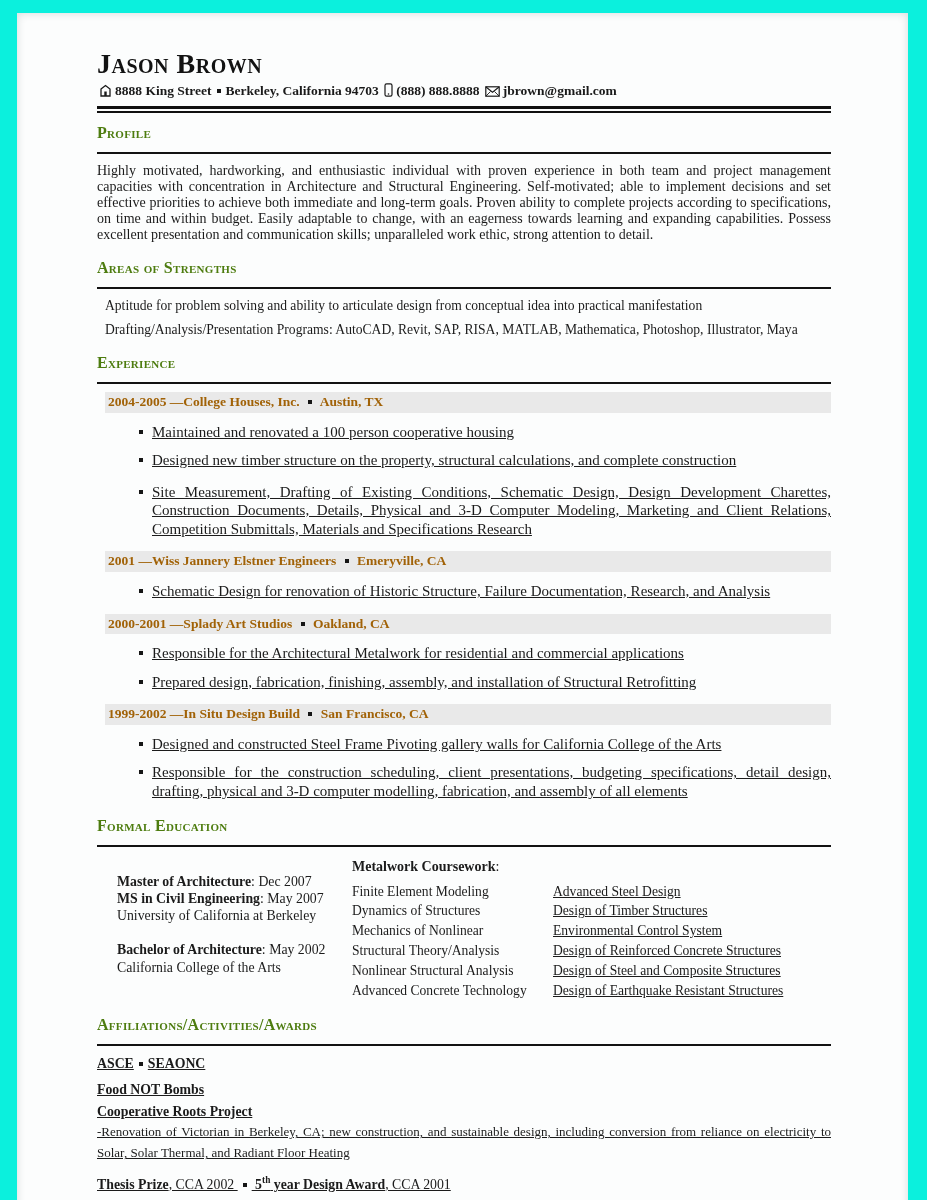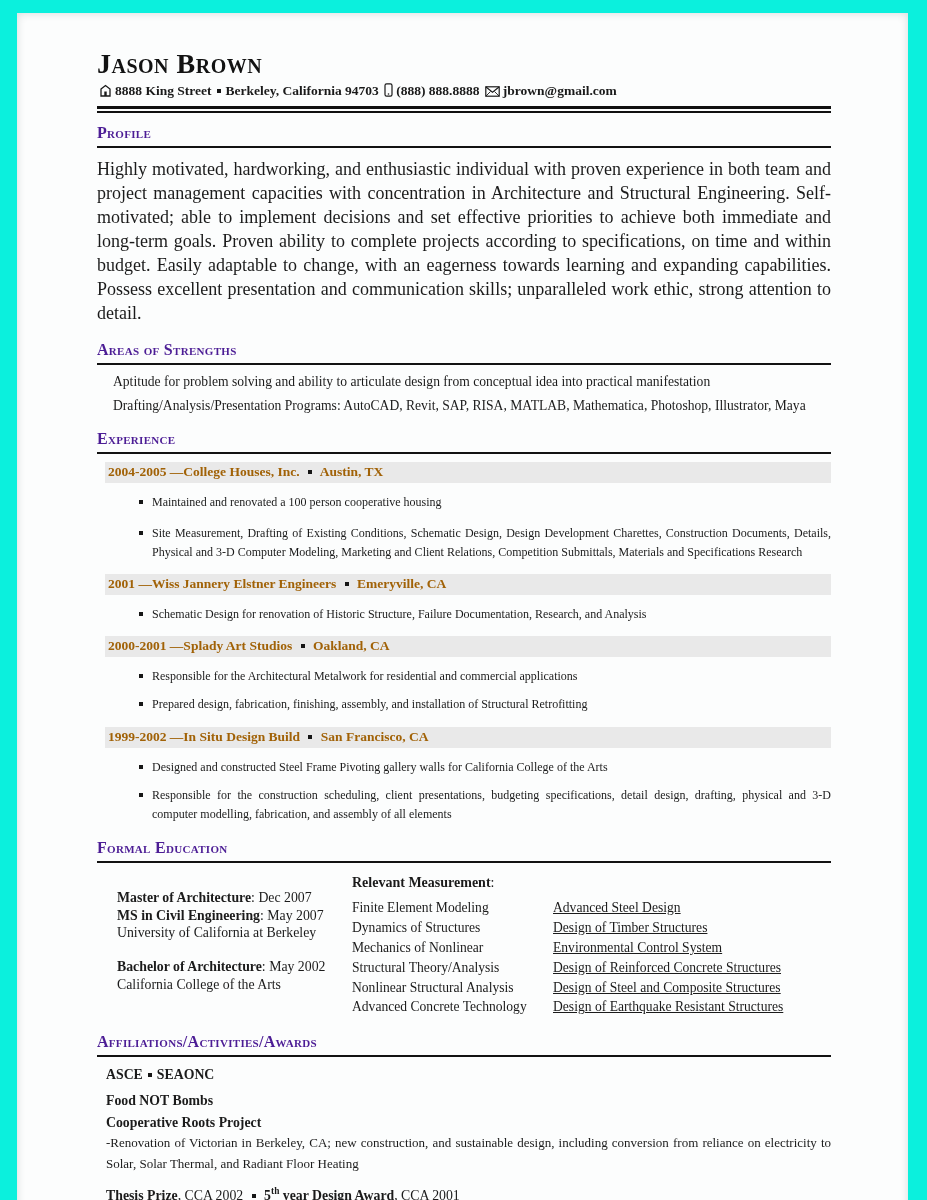--- a/index.html
+++ b/index.html
@@ -42,53 +42,54 @@
     border-top:3px solid #101010;
     border-bottom:2px solid #101010;
   }
   
   .sec-title{
     font-variant:small-caps;
     font-weight:bold;
     font-size:16px;
     line-height:18px;
     letter-spacing:.3px;
-    color:#4c1d95;
+    color:#4d7c0f;
     border-bottom:2.5px solid #121212;
-    padding-bottom:4px;
+    padding-bottom:10px;
     margin:16px 0 8px 0;
   }
   .sec-title.first{margin-top:11px;}
   
   .profile-text{
     margin:9px 0 12px 0;
-    font-size:18px;
-    line-height:24px;
+    font-size:14px;
+    line-height:16px;
     text-align:justify;
   }
   
-  .strength-line{margin:7px 16px;font-size:13.6px;line-height:17px;}
+  .strength-line{margin:7px 8px;font-size:13.6px;line-height:17px;}
   
   .job{margin-bottom:1px;}
   .job-bar{
     background:#e9e9e9;
     margin-left:8px;
     padding:2px 4px 2px 3px;
     font-weight:bold;
     font-size:13.5px;
     line-height:16.5px;
     color:#a16207;
   }
   .bullets{list-style:none;margin:4px 0 13px 0;padding:0 0 0 55px;}
   .bullets li{
     position:relative;
-    font-size:12px;
+    font-size:15px;
     line-height:18.6px;
     text-align:justify;
     margin:10px 0;
+    text-decoration:underline;
   }
   .bullets li::before{
     content:"";
     position:absolute;
     left:-13px;top:7px;
     width:4px;height:4px;
     background:#161616;
   }
   .sq{
     display:inline-block;
@@ -105,21 +106,21 @@
   .edu-left p{margin:0;line-height:17.3px;}
   .edu-group{margin:0 0 17px 0;}
   .edu-course{flex:1;}
   .course-title{font-size:14px;margin:0 0 7px 0;}
   .course-cols{display:flex;}
   .course-cols ul{list-style:none;margin:0;padding:0;font-size:13.6px;}
   .course-cols ul li{line-height:19.8px;}
   #course-col1{width:201px;}
   #course-col2{flex:1;text-decoration:underline;}
   
-  .aff-body{margin-left:9px;}
+  .aff-body{margin-left:0;text-decoration:underline;}
   .aff-member{margin:10px 0 10px 0;font-size:13.8px;}
   .aff-line1{margin:0 0 6px 0;font-size:13.8px;}
   .aff-line2{margin:0 0 1px 0;font-size:13.8px;}
   .aff-desc{margin:0;font-size:13px;line-height:21px;text-align:justify;}
   .aff-awards{margin:12px 0 0 0;font-size:13.8px;}
 </style>
 </head>
 <body>
 
 <div class="page">
@@ -152,20 +153,21 @@
       <p class="strength-line">Aptitude for problem solving and ability to articulate design from conceptual idea into practical manifestation</p>
       <p class="strength-line">Drafting/Analysis/Presentation Programs: AutoCAD, Revit, SAP, RISA, MATLAB, Mathematica, Photoshop, Illustrator, Maya</p>
     </div>
 
   <div class="sec-title">Experience</div>
   <div id="jobs">
       <div class="job">
         <div class="job-bar">2004-2005 —College Houses, Inc. <span class="sq"></span> Austin, TX</div>
         <ul class="bullets">
           <li>Maintained and renovated a 100 person cooperative housing</li>
+          <li>Designed new timber structure on the property, structural calculations, and complete construction</li>
         </ul>
       </div>
       <div class="job">
         <ul class="bullets">
           <li>Site Measurement, Drafting of Existing Conditions, Schematic Design, Design Development Charettes, Construction Documents, Details, Physical and 3-D Computer Modeling, Marketing and Client Relations, Competition Submittals, Materials and Specifications Research</li>
         </ul>
       </div>
       <div class="job">
         <div class="job-bar">2001 —Wiss Jannery Elstner Engineers <span class="sq"></span> Emeryville, CA</div>
         <ul class="bullets">
@@ -195,21 +197,21 @@
           <p><span class="b">Master of Architecture</span><span>: Dec 2007</span></p>
           <p><span class="b">MS in Civil Engineering</span><span>: May 2007</span></p>
           <p><span>University of California at Berkeley</span></p>
         </div>
         <div class="edu-group">
           <p><span class="b">Bachelor of Architecture</span><span>: May 2002</span></p>
           <p><span>California College of the Arts</span></p>
         </div>
       </div>
     <div class="edu-course">
-      <div class="course-title"><span class="b">Relevant Measurement</span><span>:</span></div>
+      <div class="course-title"><span class="b">Metalwork Coursework</span><span>:</span></div>
       <div class="course-cols">
         <ul id="course-col1">
             <li>Finite Element Modeling</li>
             <li>Dynamics of Structures</li>
             <li>Mechanics of Nonlinear</li>
             <li>Structural Theory/Analysis</li>
             <li>Nonlinear Structural Analysis</li>
             <li>Advanced Concrete Technology</li>
           </ul>
         <ul id="course-col2">

